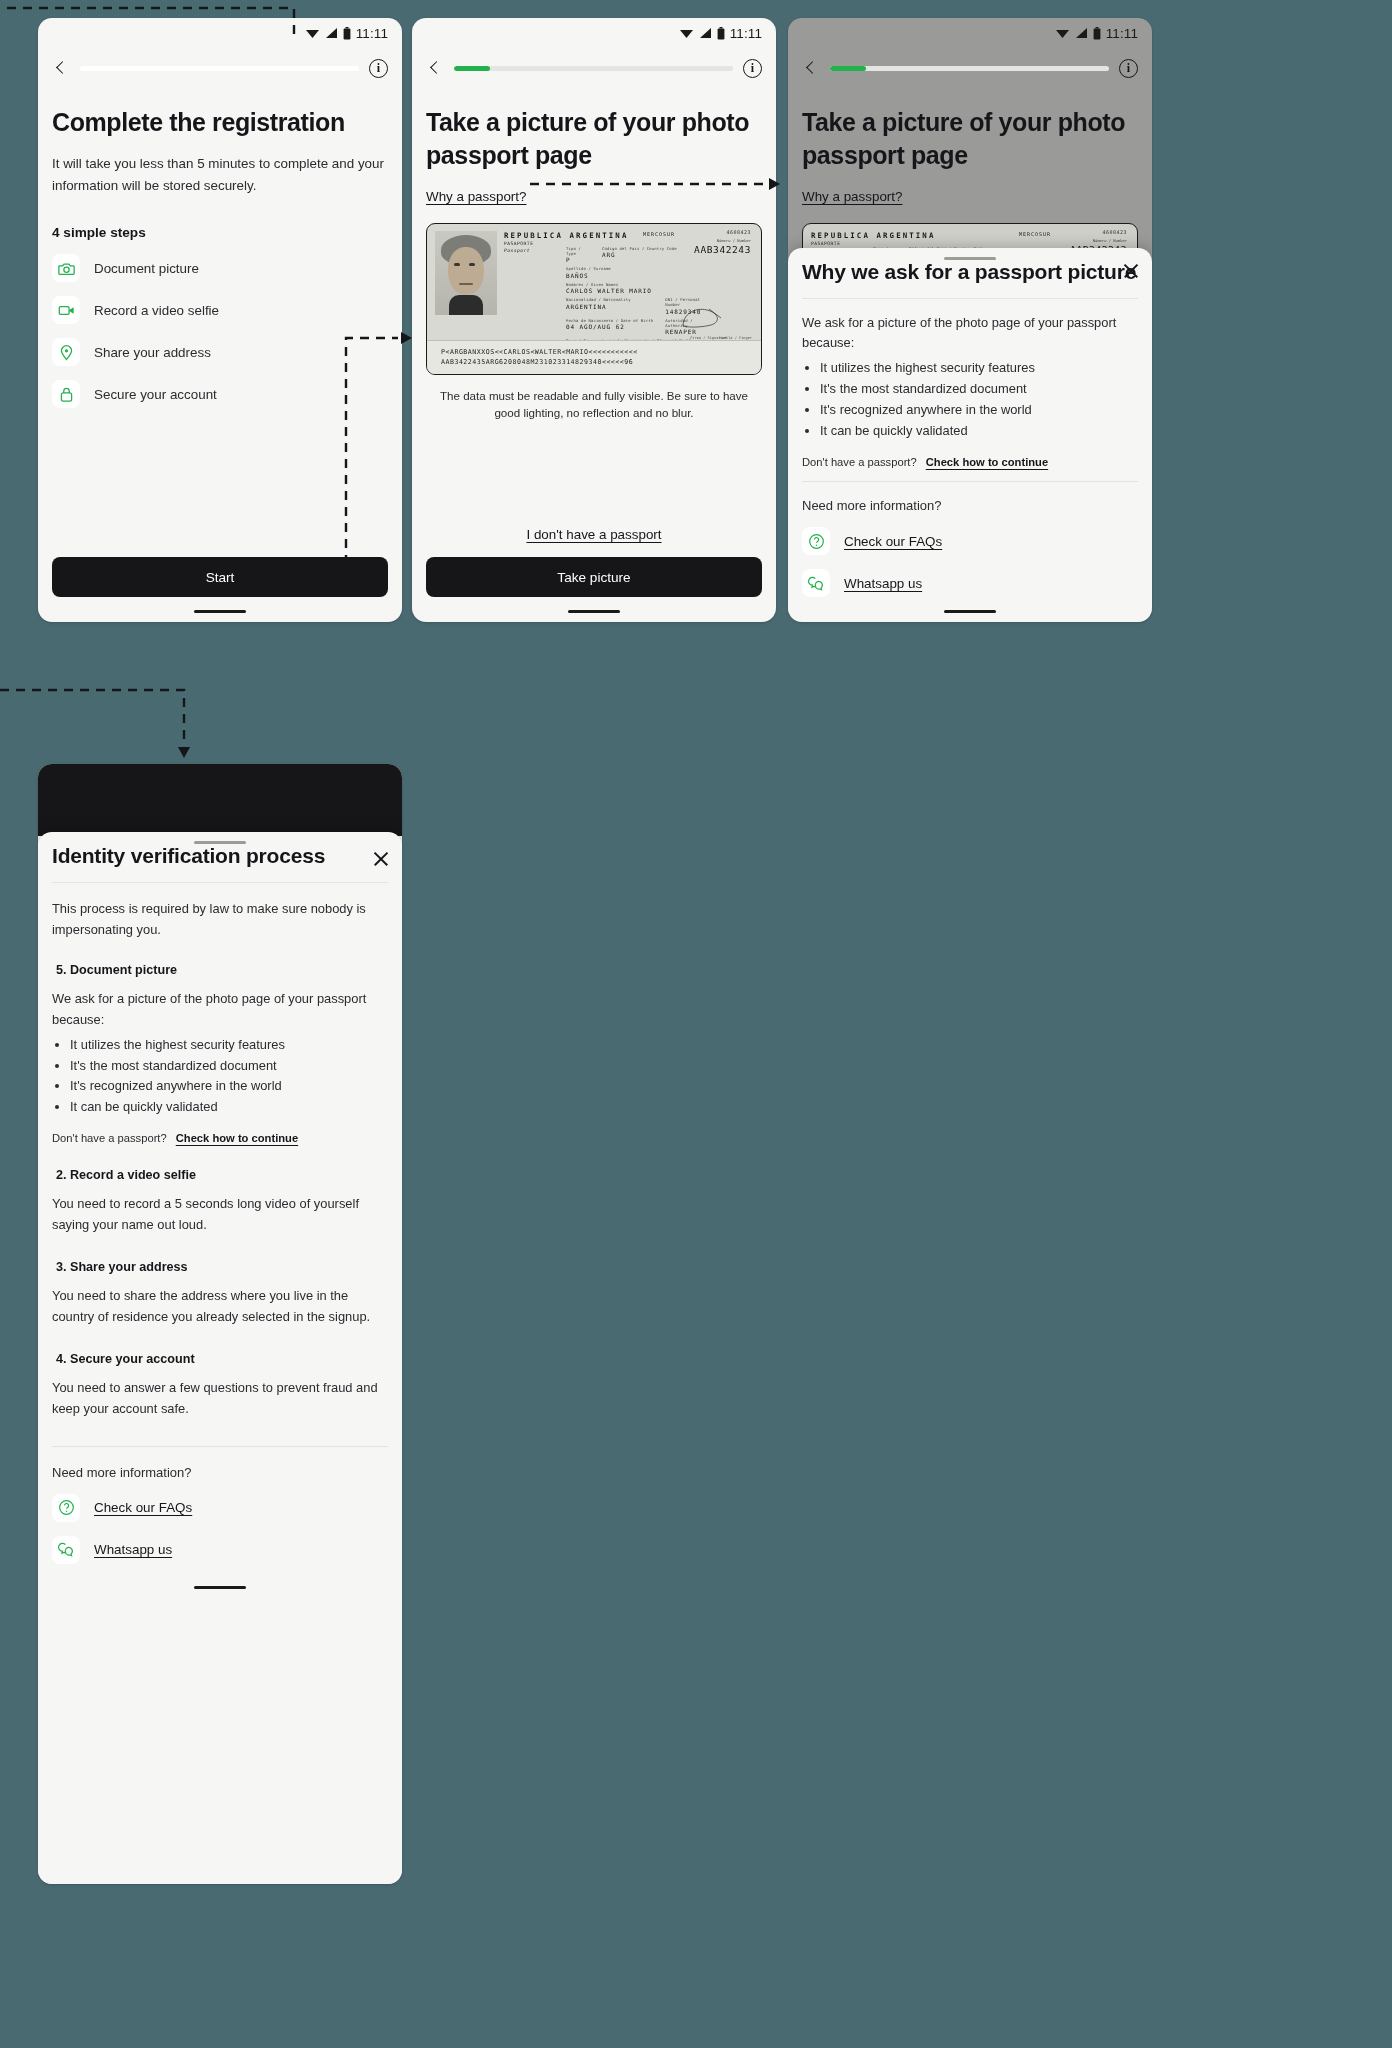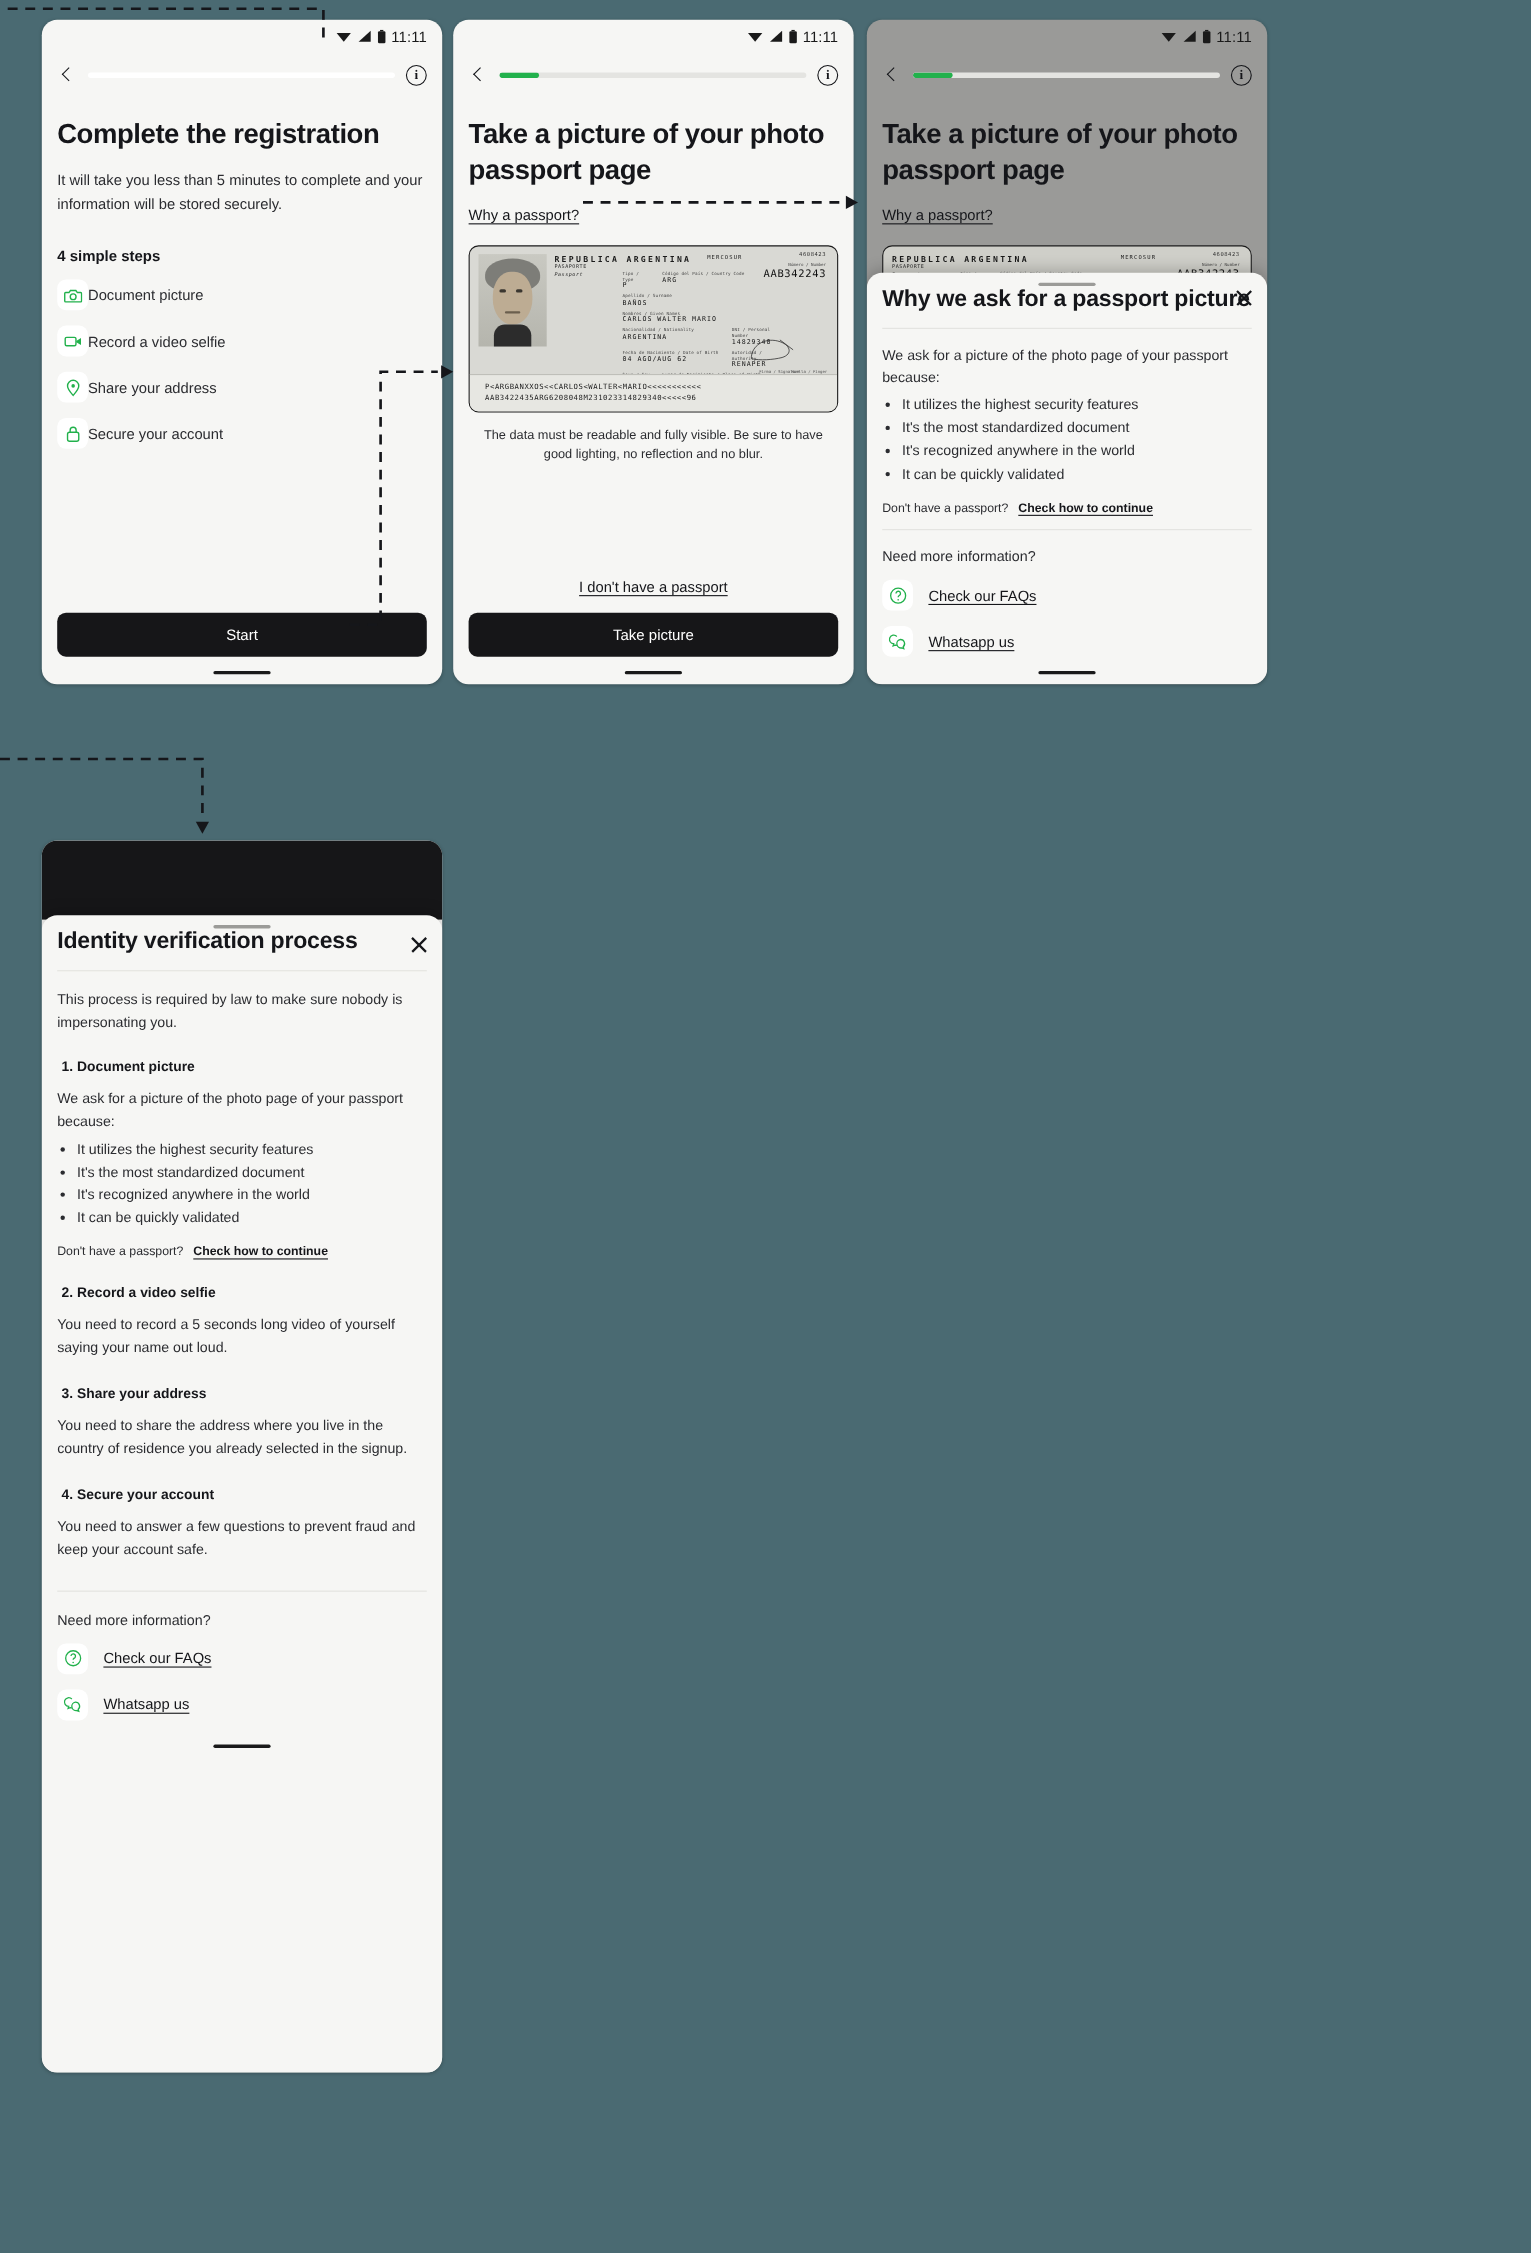--- a/index.html
+++ b/index.html
@@ -102,20 +102,21 @@
   }
   .steps-head {
     font-size: 13.6px;
     font-weight: 700;
     color: #15161a;
     margin-top: 28px;
   }
   .step-row {
     display: flex;
     align-items: center;
+    gap: 14px;
     margin-top: 14px;
   }
   .icon-tile {
     width: 28px; height: 28px;
     flex: 0 0 28px;
     background: #ffffff;
     border-radius: 8px;
     display: flex; align-items: center; justify-content: center;
   }
   .step-label { font-size: 13.4px; color: #2b2c30; }
@@ -581,21 +582,21 @@
 
 <div class="phone" id="phone4" style="left:38px; top:764px; height:1120px;">
   <div style="height:72px; background:#161618;"></div>
   <div class="sheet" style="top:68px; bottom:0; border-radius:14px 14px 0 0; overflow:hidden;">
     <div class="sheet-grip"></div>
     <div class="sheet-close" style="top:18px;"></div>
     <div class="sheet-title">Identity verification process</div>
     <div class="hr"></div>
     <p class="body-text" style="margin-top:16px;">This process is required by law to make sure nobody is impersonating you.</p>
 
-    <div class="sec-head" style="margin-top:22px; padding-left:4px;">1. Document picture</div>
+    <div class="sec-head" style="margin-top:22px; padding-left:4px;">5. Document picture</div>
     <p class="body-text" style="margin-top:12px;">We ask for a picture of the photo page of your passport because:</p>
     <ul class="bullets">
       <li>It utilizes the highest security features</li>
       <li>It's the most standardized document</li>
       <li>It's recognized anywhere in the world</li>
       <li>It can be quickly validated</li>
     </ul>
     <div class="mini-row" style="margin-top:14px;">
       <span>Don't have a passport?</span>
       <span class="link-underline" style="font-size:11.2px; font-weight:bold;">Check how to continue</span>

